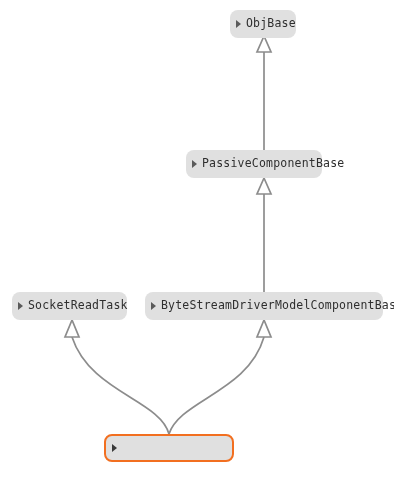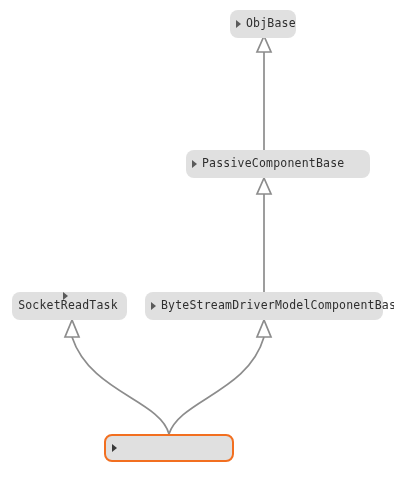--- a/index.html
+++ b/index.html
@@ -89,26 +89,26 @@
         <path d="M 169 434 C 180 400 248 392 264 337" fill="none" stroke="#8c8c8c" stroke-width="1.7"></path>
         <polygon points="264,320 257,337 271,337" fill="#ffffff" stroke="#8c8c8c" stroke-width="1.7" stroke-linejoin="miter"></polygon>
       </g>
     </svg>
 
   <div class="node" style="left: 230px; top: 10px; width: 66px; height: 28px;">
     <span class="tri"></span>
     <span class="lbl">ObjBase</span>
   </div>
 
-  <div class="node" style="left: 186px; top: 150px; width: 184px; height: 28px;">
+  <div class="node" style="left: 186px; top: 150px; width: 136px; height: 28px;">
     <span class="tri"></span>
     <span class="lbl">PassiveComponentBase</span>
   </div>
 
-  <div class="node" style="left: 12px; top: 292px; width: 115px; height: 28px; flex-direction: column;">
+  <div class="node" style="left: 12px; top: 292px; width: 115px; height: 28px;">
     <span class="tri"></span>
     <span class="lbl">SocketReadTask</span>
   </div>
 
   <div class="node" style="left: 145px; top: 292px; width: 238px; height: 28px;">
     <span class="tri"></span>
     <span class="lbl">ByteStreamDriverModelComponentBase</span>
   </div>
 
   <div class="node current" style="left: 104px; top: 434px; width: 130px; height: 28px;">

